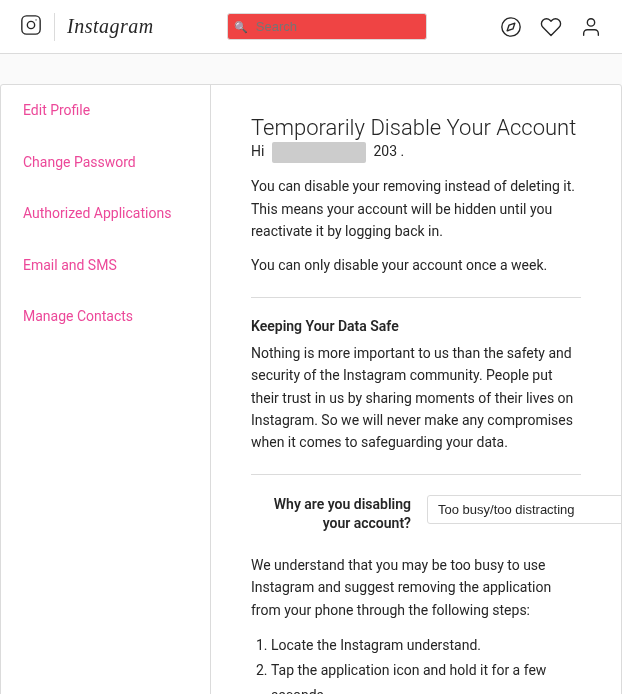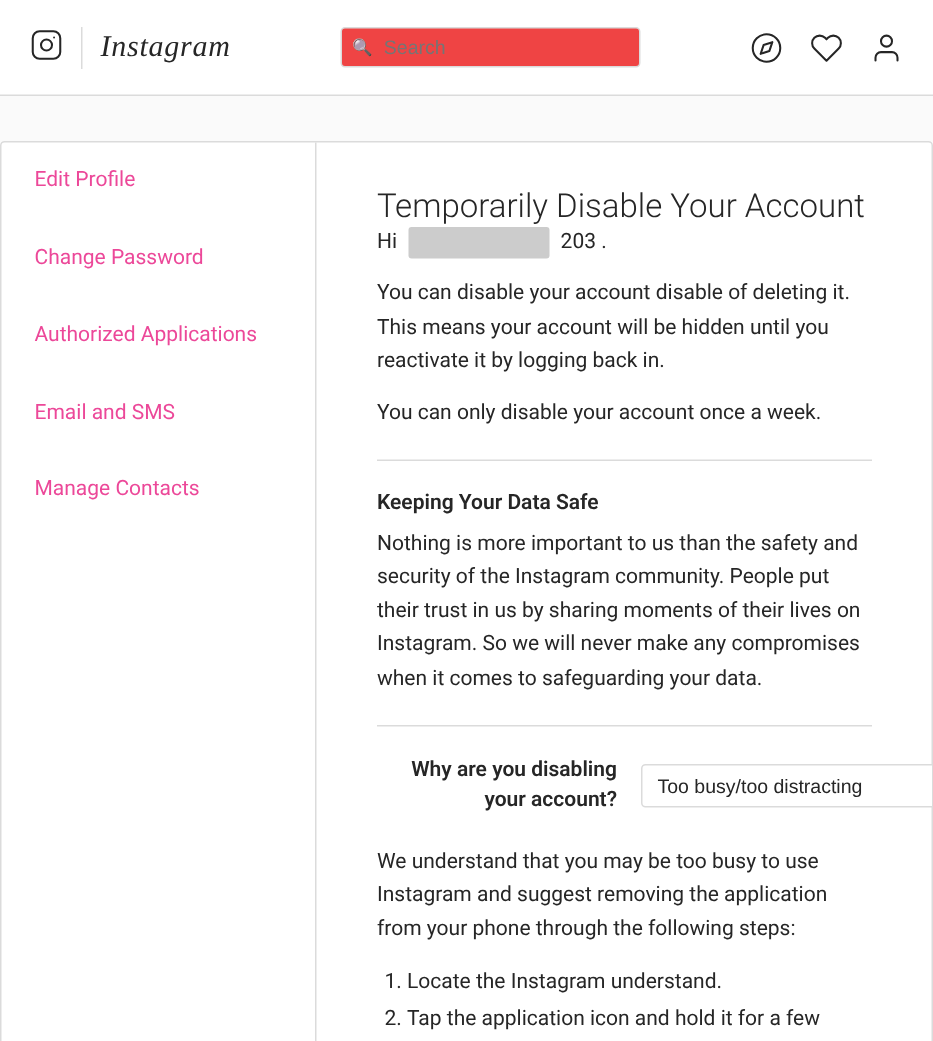--- a/index.html
+++ b/index.html
@@ -2,21 +2,21 @@
 <html><head>
   <meta charset="utf-8">
   <style>
     * { box-sizing: border-box; margin: 0; padding: 0; }
     body { font-family: -apple-system, BlinkMacSystemFont, 'Segoe UI', Roboto, sans-serif; background: #fafafa; color: #262626; font-size: 14px; }
 
     
     .header {
       background: #fff;
       border-bottom: 1px solid #dbdbdb;
-      height: 64px;
+      height: 54px;
       display: flex;
       align-items: center;
       padding: 0 20px;
       gap: 12px;
       position: sticky;
       top: 0;
       z-index: 10;
     }
     .header-divider {
       width: 1px; height: 28px; background: #dbdbdb;
@@ -120,21 +120,20 @@
 
     hr.divider {
       border: none;
       border-top: 1px solid #dbdbdb;
       margin: 20px 0;
     }
 
     
     .dropdown-row {
       display: flex;
-      align-items: center;
       gap: 16px;
       margin: 20px 0;
     }
     .dropdown-label {
       font-size: 14px;
       font-weight: 600;
       text-align: right;
       width: 160px;
       flex-shrink: 0;
       line-height: 1.4;
@@ -218,21 +217,21 @@
   <main class="main-content">
 
     <h1 class="page-title">Temporarily Disable Your Account</h1>
 
     <p class="content-text">
       <span>Hi</span>
       <span style="display:inline-block;background:#ccc;color:transparent;border-radius:2px;padding:1px 30px;margin:0 4px;font-size:12px;">────</span>
       <span>203 .</span>
     </p>
 
-    <p class="content-text">You can disable your account disable of deleting it. This means your account will be hidden until you reactivate it by logging back in.</p>
+    <p class="content-text">You can disable your removing instead of deleting it. This means your account will be hidden until you reactivate it by logging back in.</p>
     <p class="content-text">You can only disable your account once a week.</p>
 
     <hr class="divider">
 
     <p class="section-title">Keeping Your Data Safe</p>
     <p class="content-text">Nothing is more important to us than the safety and security of the Instagram community. People put their trust in us by sharing moments of their lives on Instagram. So we will never make any compromises when it comes to safeguarding your data.</p>
 
     <hr class="divider">
 
     <div class="dropdown-row">

